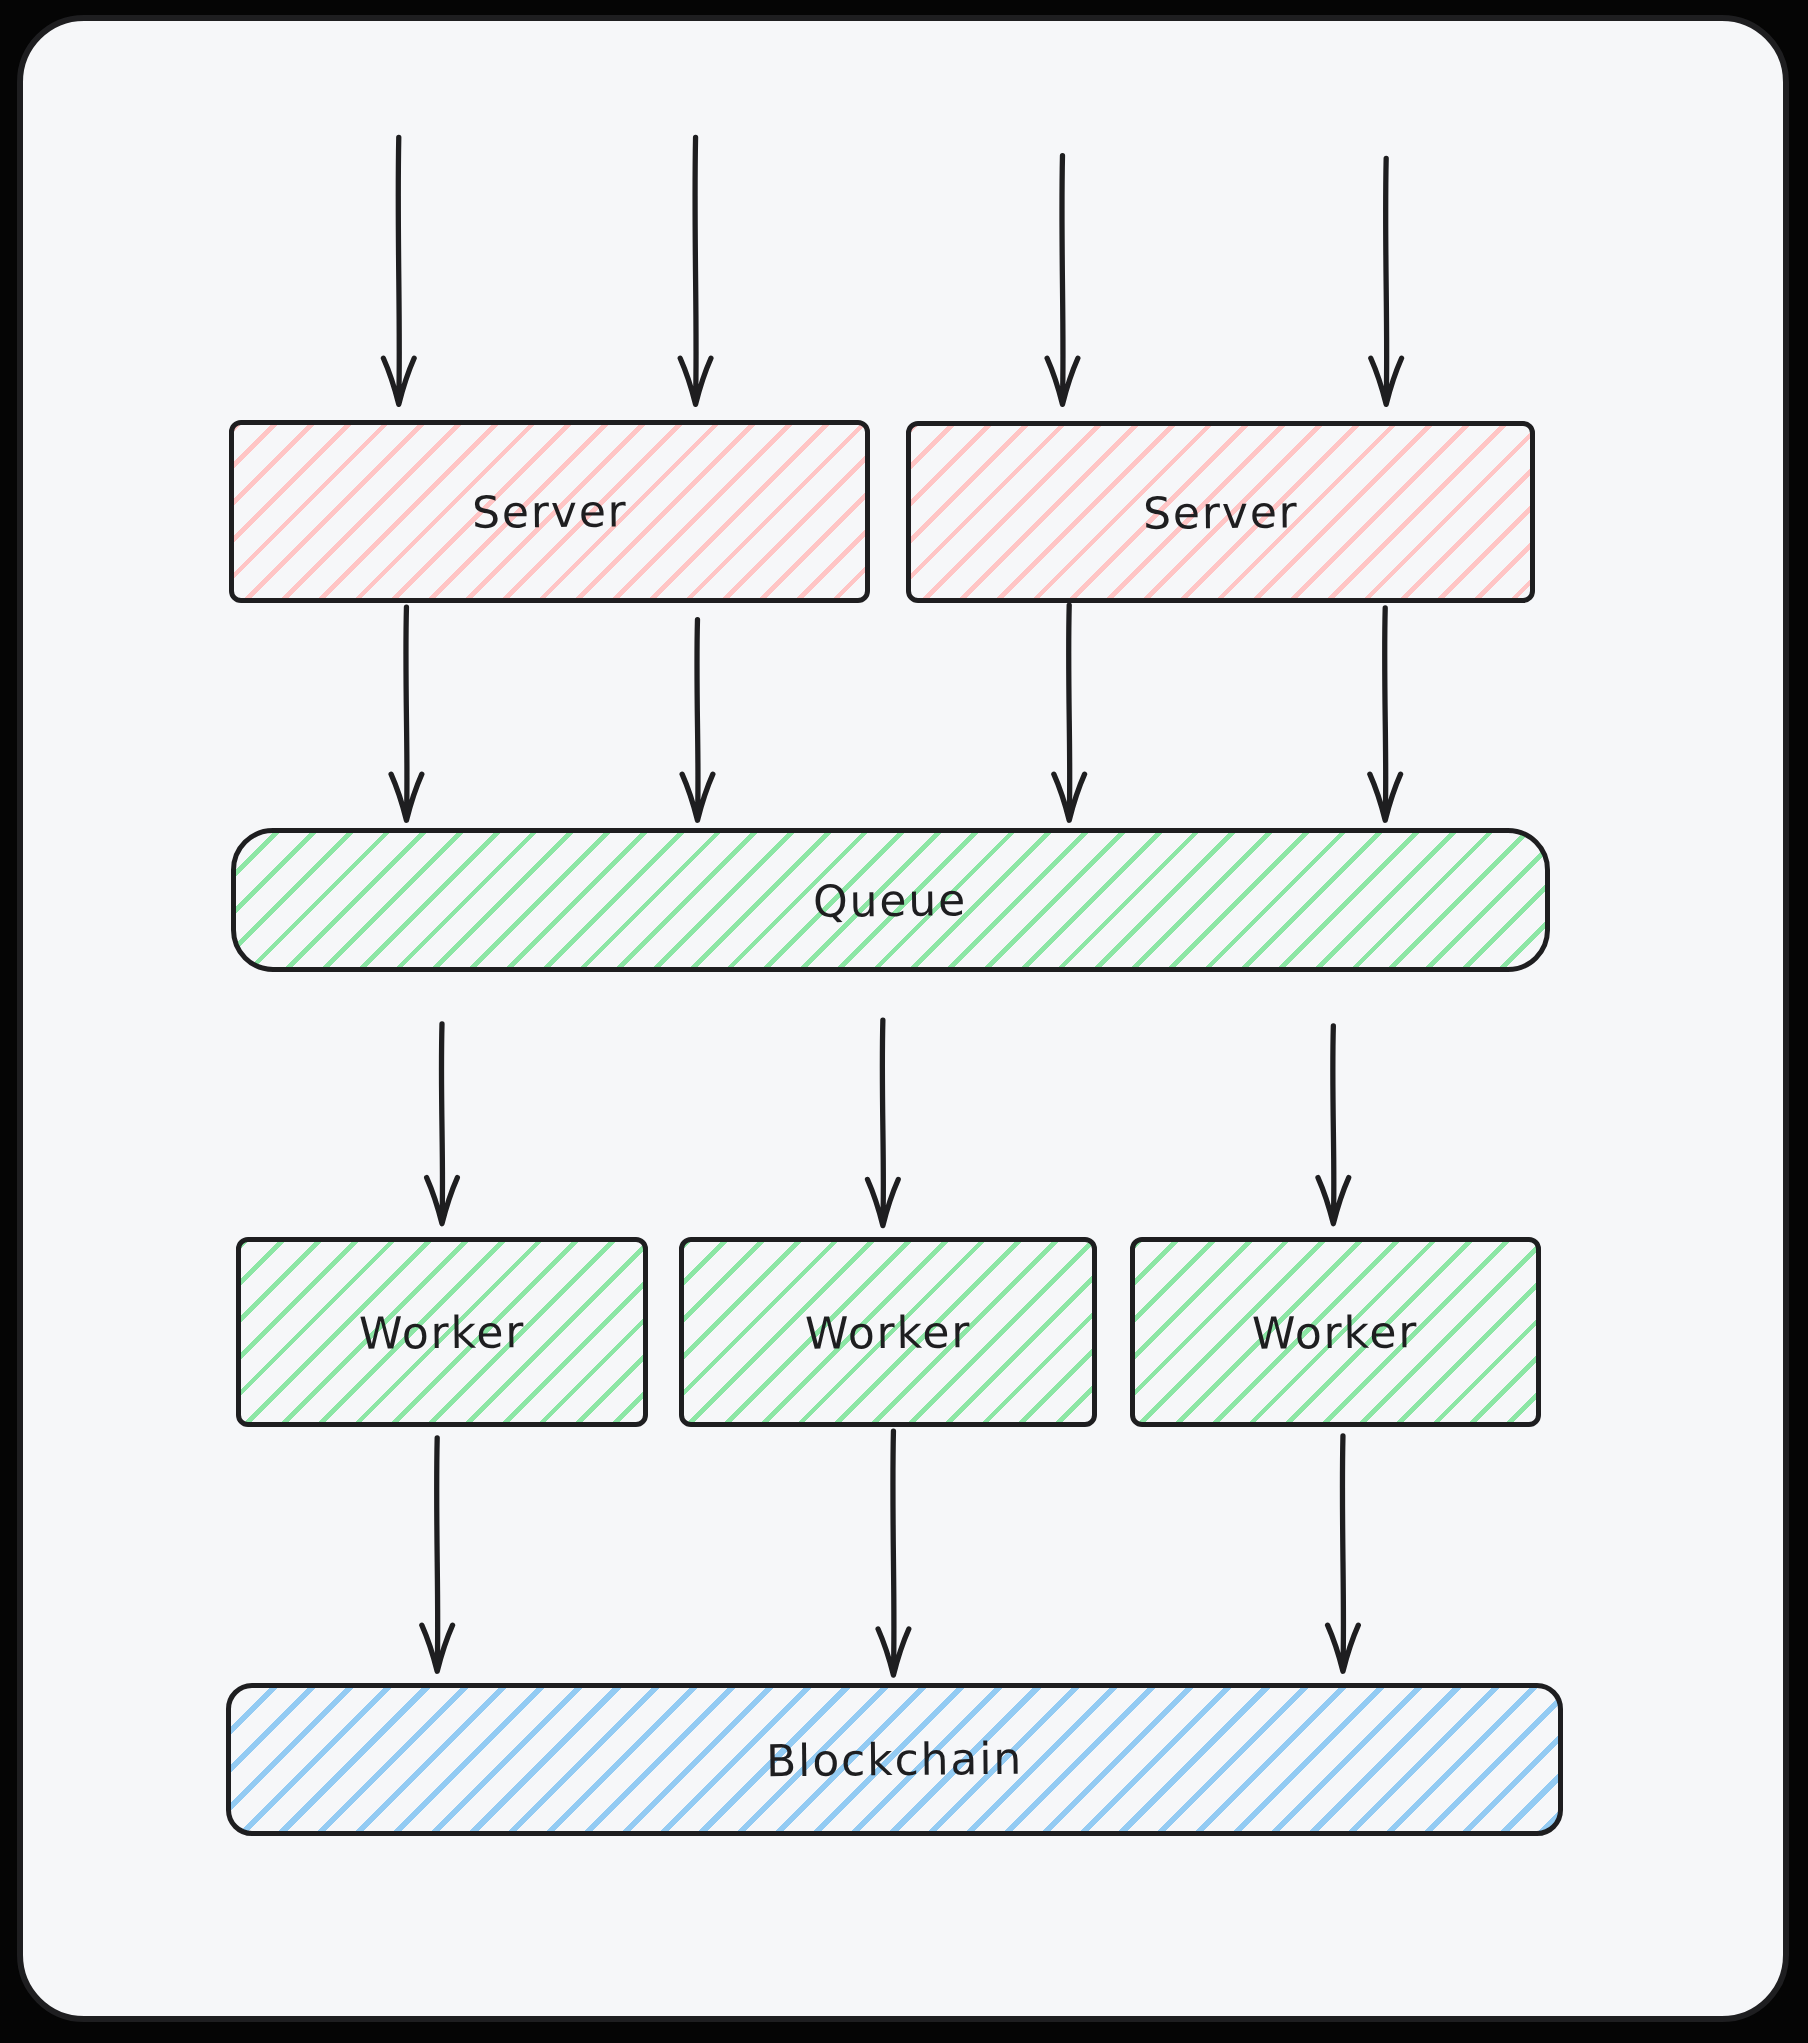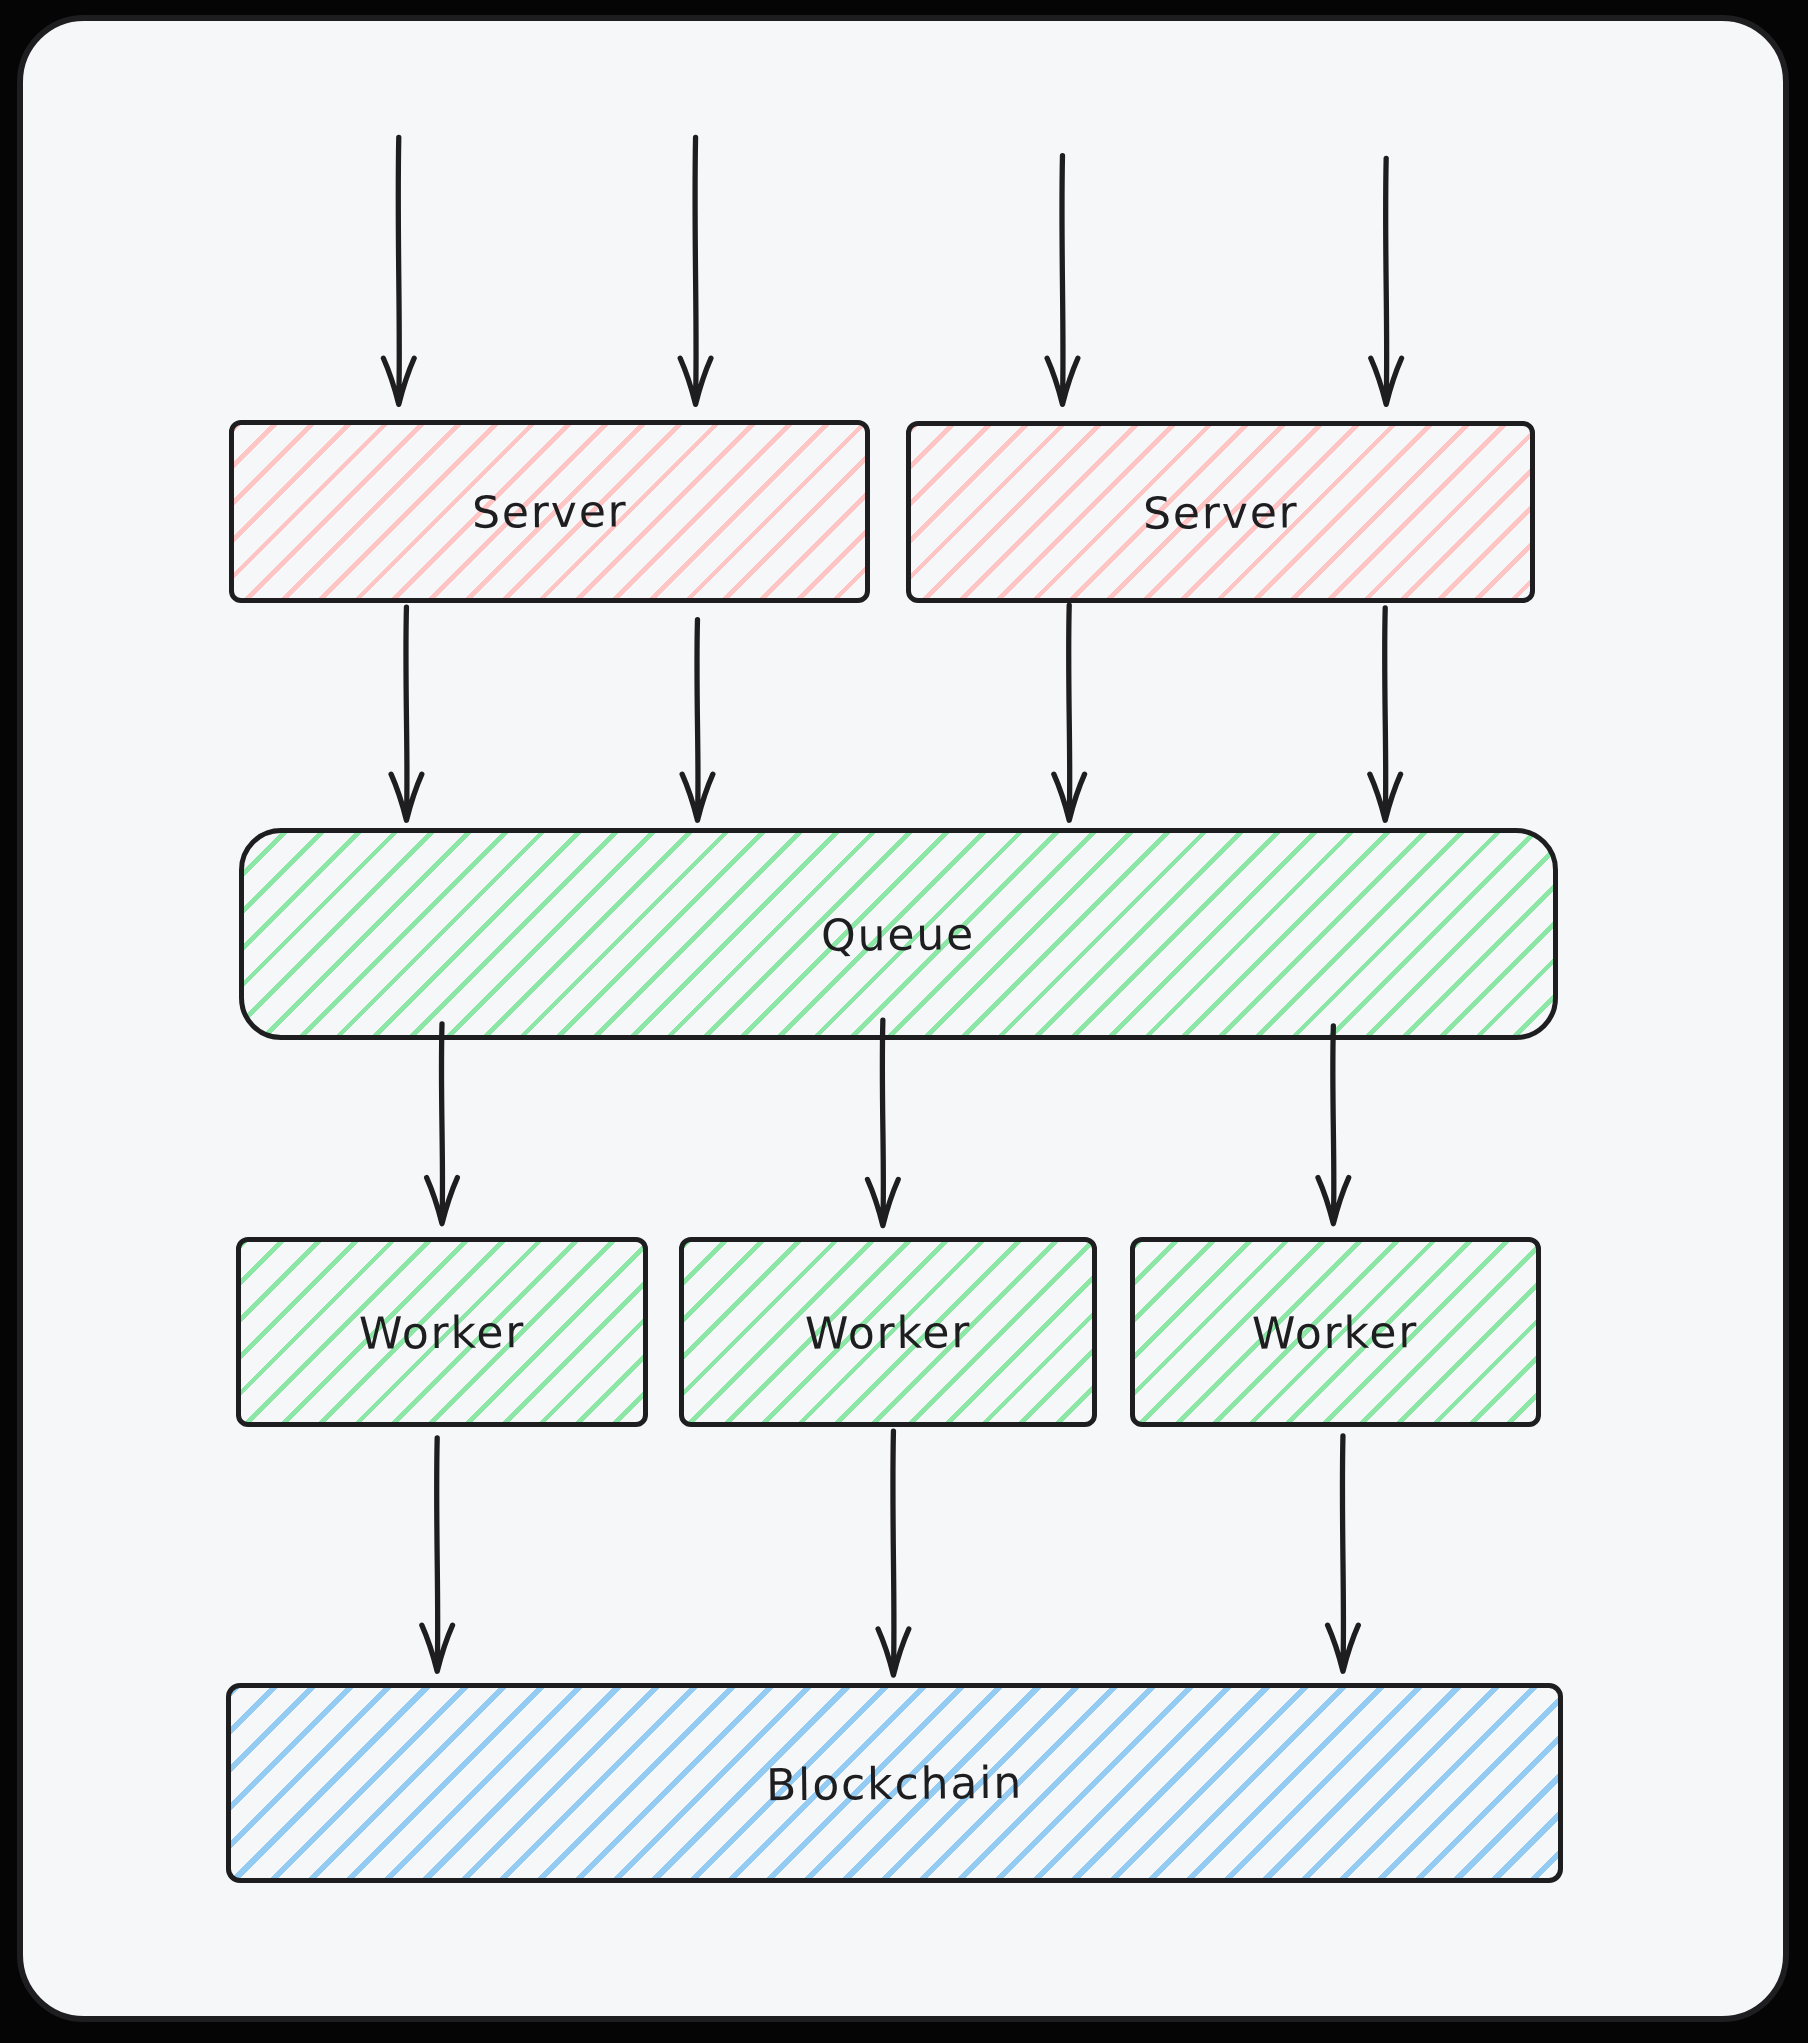--- a/index.html
+++ b/index.html
@@ -65,25 +65,25 @@
     fill: none;
     stroke: var(--stroke, #1d1d1f);
     stroke-width: 5.5;
     stroke-linecap: round;
     stroke-linejoin: round;
   }
 
   
   #server-1   { left: 229px;  top: 420px;  width: 641px;  height: 183px; }
   #server-2   { left: 906px;  top: 421px;  width: 629px;  height: 182px; }
-  #queue      { left: 231px;  top: 828px;  width: 1319px; height: 212px; border-radius: 42px; margin-left: 8px; }
+  #queue      { left: 231px;  top: 828px;  width: 1319px; height: 144px; border-radius: 42px; }
   #worker-1   { left: 236px;  top: 1237px; width: 412px;  height: 190px; }
   #worker-2   { left: 679px;  top: 1237px; width: 418px;  height: 190px; }
   #worker-3   { left: 1130px; top: 1237px; width: 411px;  height: 190px; }
-  #blockchain { left: 226px;  top: 1683px; width: 1337px; height: 200px; border-radius: 14px; }
+  #blockchain { left: 226px;  top: 1683px; width: 1337px; height: 153px; border-radius: 26px; }
 </style>
 </head>
 <body style="background: rgb(5, 5, 5);">
 
 <div class="stage">
 
   <div class="canvas-panel"></div>
 
   <div class="node hatch-pink" id="server-1">
     <span class="label">Server</span>

